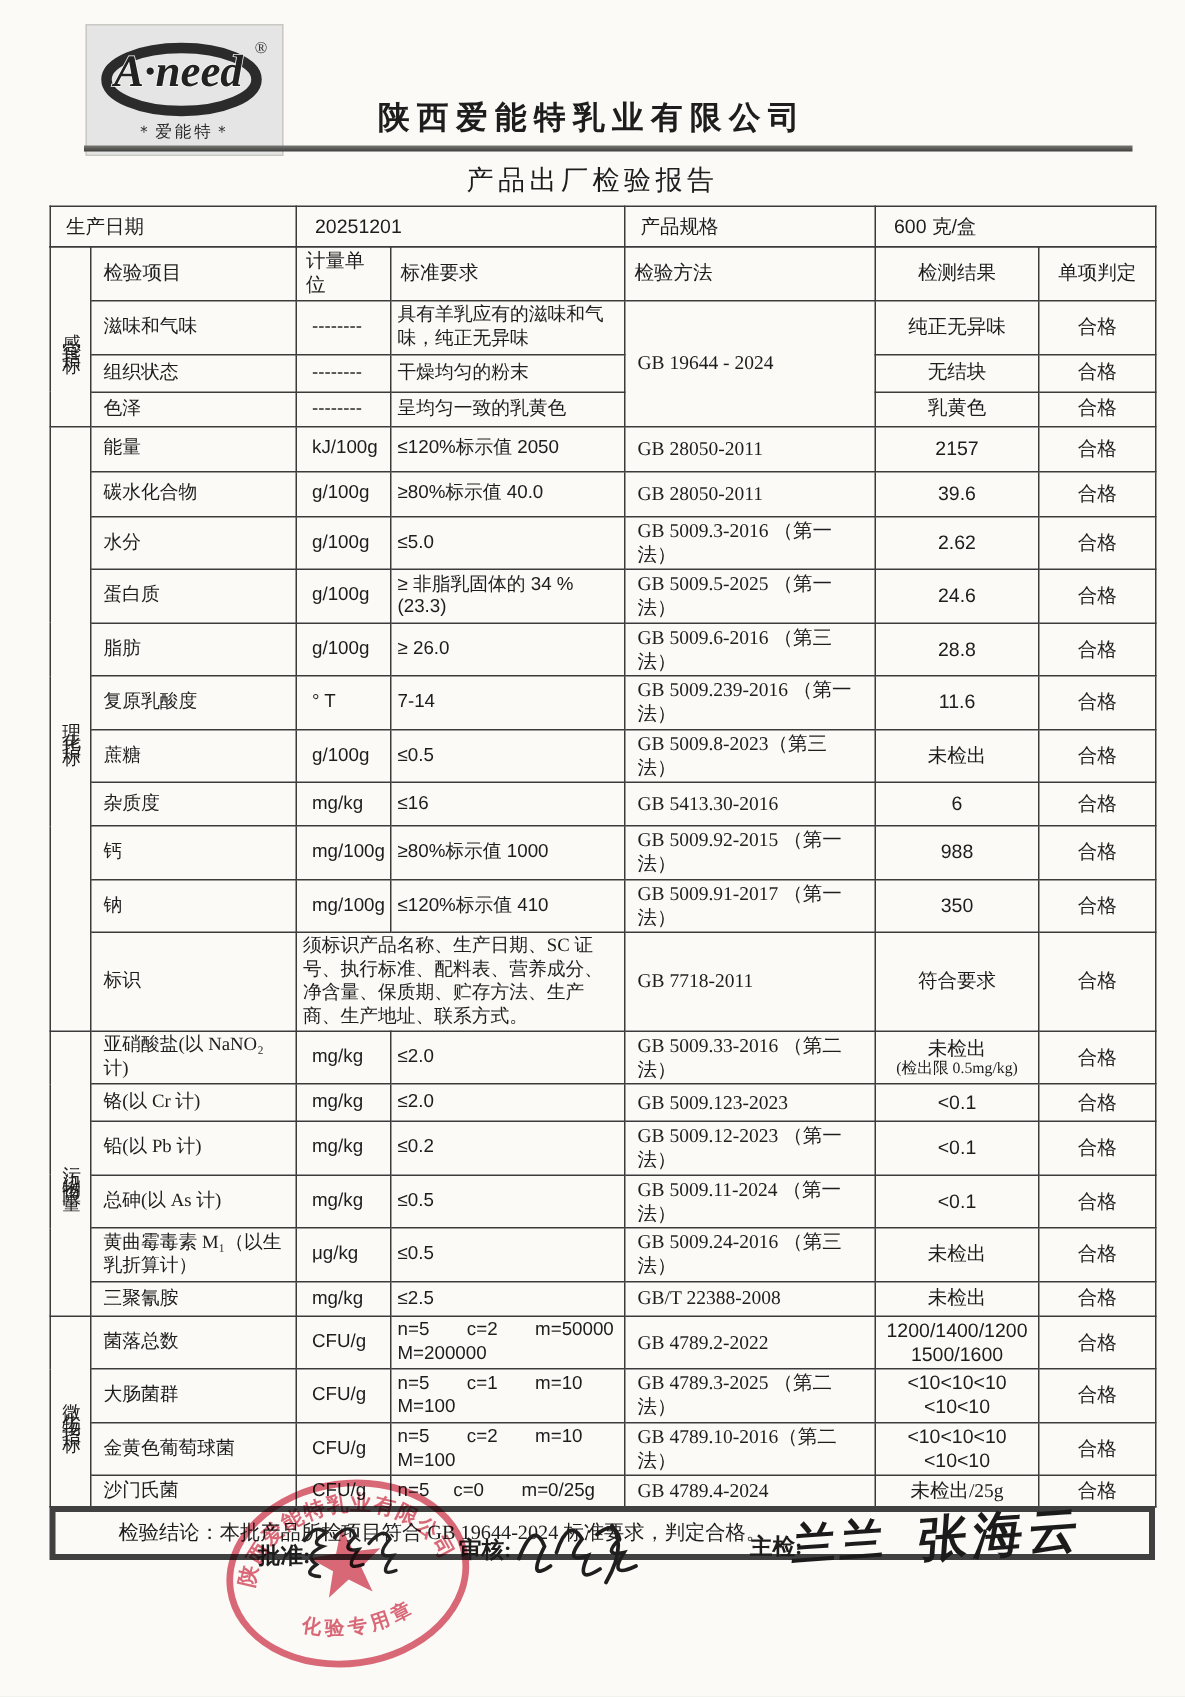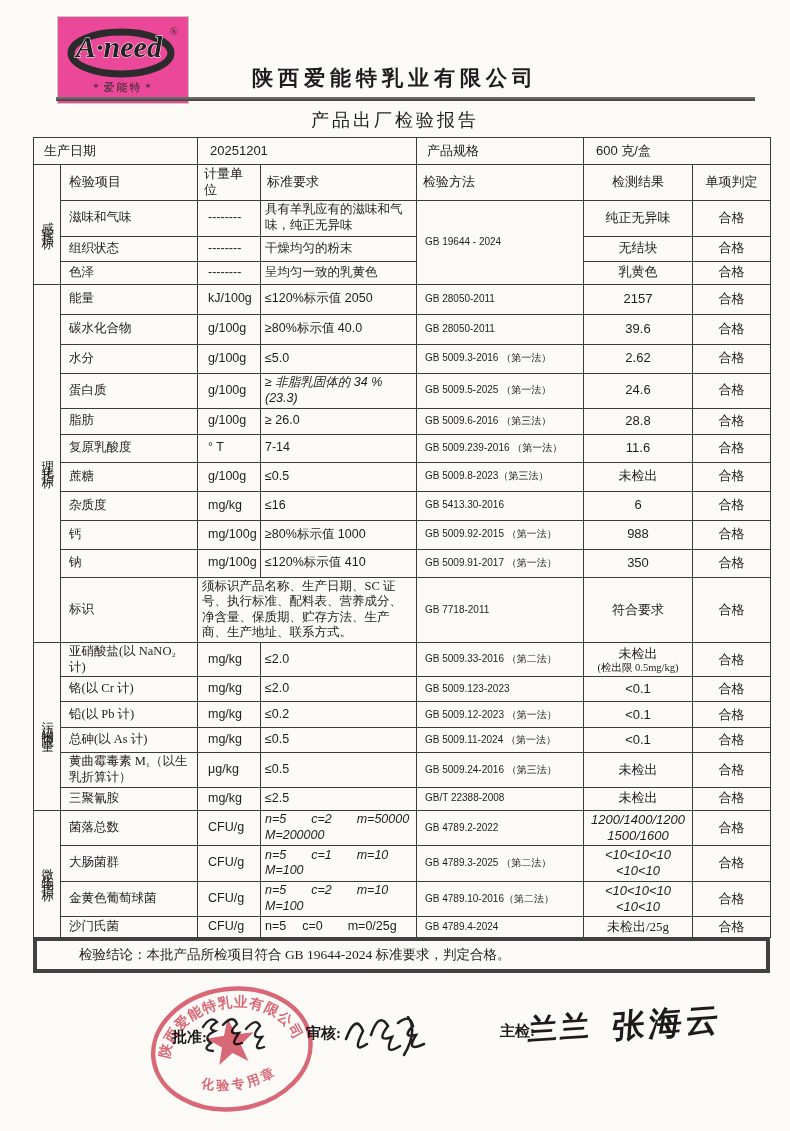--- a/index.html
+++ b/index.html
@@ -1,20 +1,20 @@
 <!DOCTYPE html>
 <html><head>
 <meta charset="utf-8">
 <style>
   html,body{margin:0;padding:0;background:#e9e9e6;}
   .page{position:relative;width:790px;height:1131px;margin:0 auto;background:#fbfaf7;
         font-family:"Liberation Serif","DejaVu Serif",serif;color:#1d1d1d;overflow:hidden;}
   
   .logo{position:absolute;left:57px;top:16px;width:130px;height:86px;border:1px solid #c9c8c3;
-        background:#ec4899;text-align:center;}
+        background:#e5e5e5;text-align:center;}
   .logo svg{display:block;margin:6px auto 0;}
   .logo-sub{font-size:11px;letter-spacing:2px;color:#2c2c2c;margin-top:1px;}
   .company{position:absolute;left:0;top:64px;width:100%;text-align:center;
            font-size:21px;font-weight:700;letter-spacing:5px;}
   .rule{position:absolute;left:56px;top:97px;width:699px;height:4px;
         background:linear-gradient(#787874,#3f3f3d);}
   .doc-title{position:absolute;left:0;top:108px;width:100%;text-align:center;
              font-size:18px;letter-spacing:3px;}
   
   .sheet{position:absolute;left:33px;top:137px;width:737px;}
@@ -25,24 +25,24 @@
   .s{font-family:"Liberation Sans","DejaVu Sans",sans-serif;}
   .info td.lbl{padding-left:10px;font-size:13px;}
   .info td.val{padding-left:12px;font-size:13px;}
   .hd{font-size:13px;}
   .grp{text-align:center;padding:0;}
   .grp span{writing-mode:vertical-lr;text-orientation:upright;letter-spacing:5px;
             font-size:12.5px;display:inline-block;}
   .item{padding-left:8px;}
   .unit{padding-left:10px;}
   .req{padding-left:4px;}
-  .met{padding-left:8px;font-size:10px;}
+  .met{padding-left:8px;font-size:13px;font-family:Liberation Serif, serif;}
   .res{text-align:center;font-size:13px;}
   .jud{text-align:center;font-size:13px;}
-  .pre{white-space:pre-line;font-style:italic;}
+  .pre{white-space:pre-line;}
   .note{display:block;font-size:10.5px;line-height:1.1;}
   .conclusion{border:4px solid #404040;margin-top:-1px;height:28px;line-height:28px;
               padding-left:42px;font-size:13.5px;}
   
   .sig-label{position:absolute;font-size:15px;font-weight:700;}
   .scribble{position:absolute;}
   .inspector-sign{position:absolute;left:528px;top:1004px;display:flex;gap:20px;
                   transform:rotate(-4deg) skewX(-8deg);color:#1b1b1b;}
   .insp1{font-size:29px;font-weight:700;letter-spacing:3px;}
   .insp2{font-size:33px;font-weight:700;letter-spacing:4px;}

